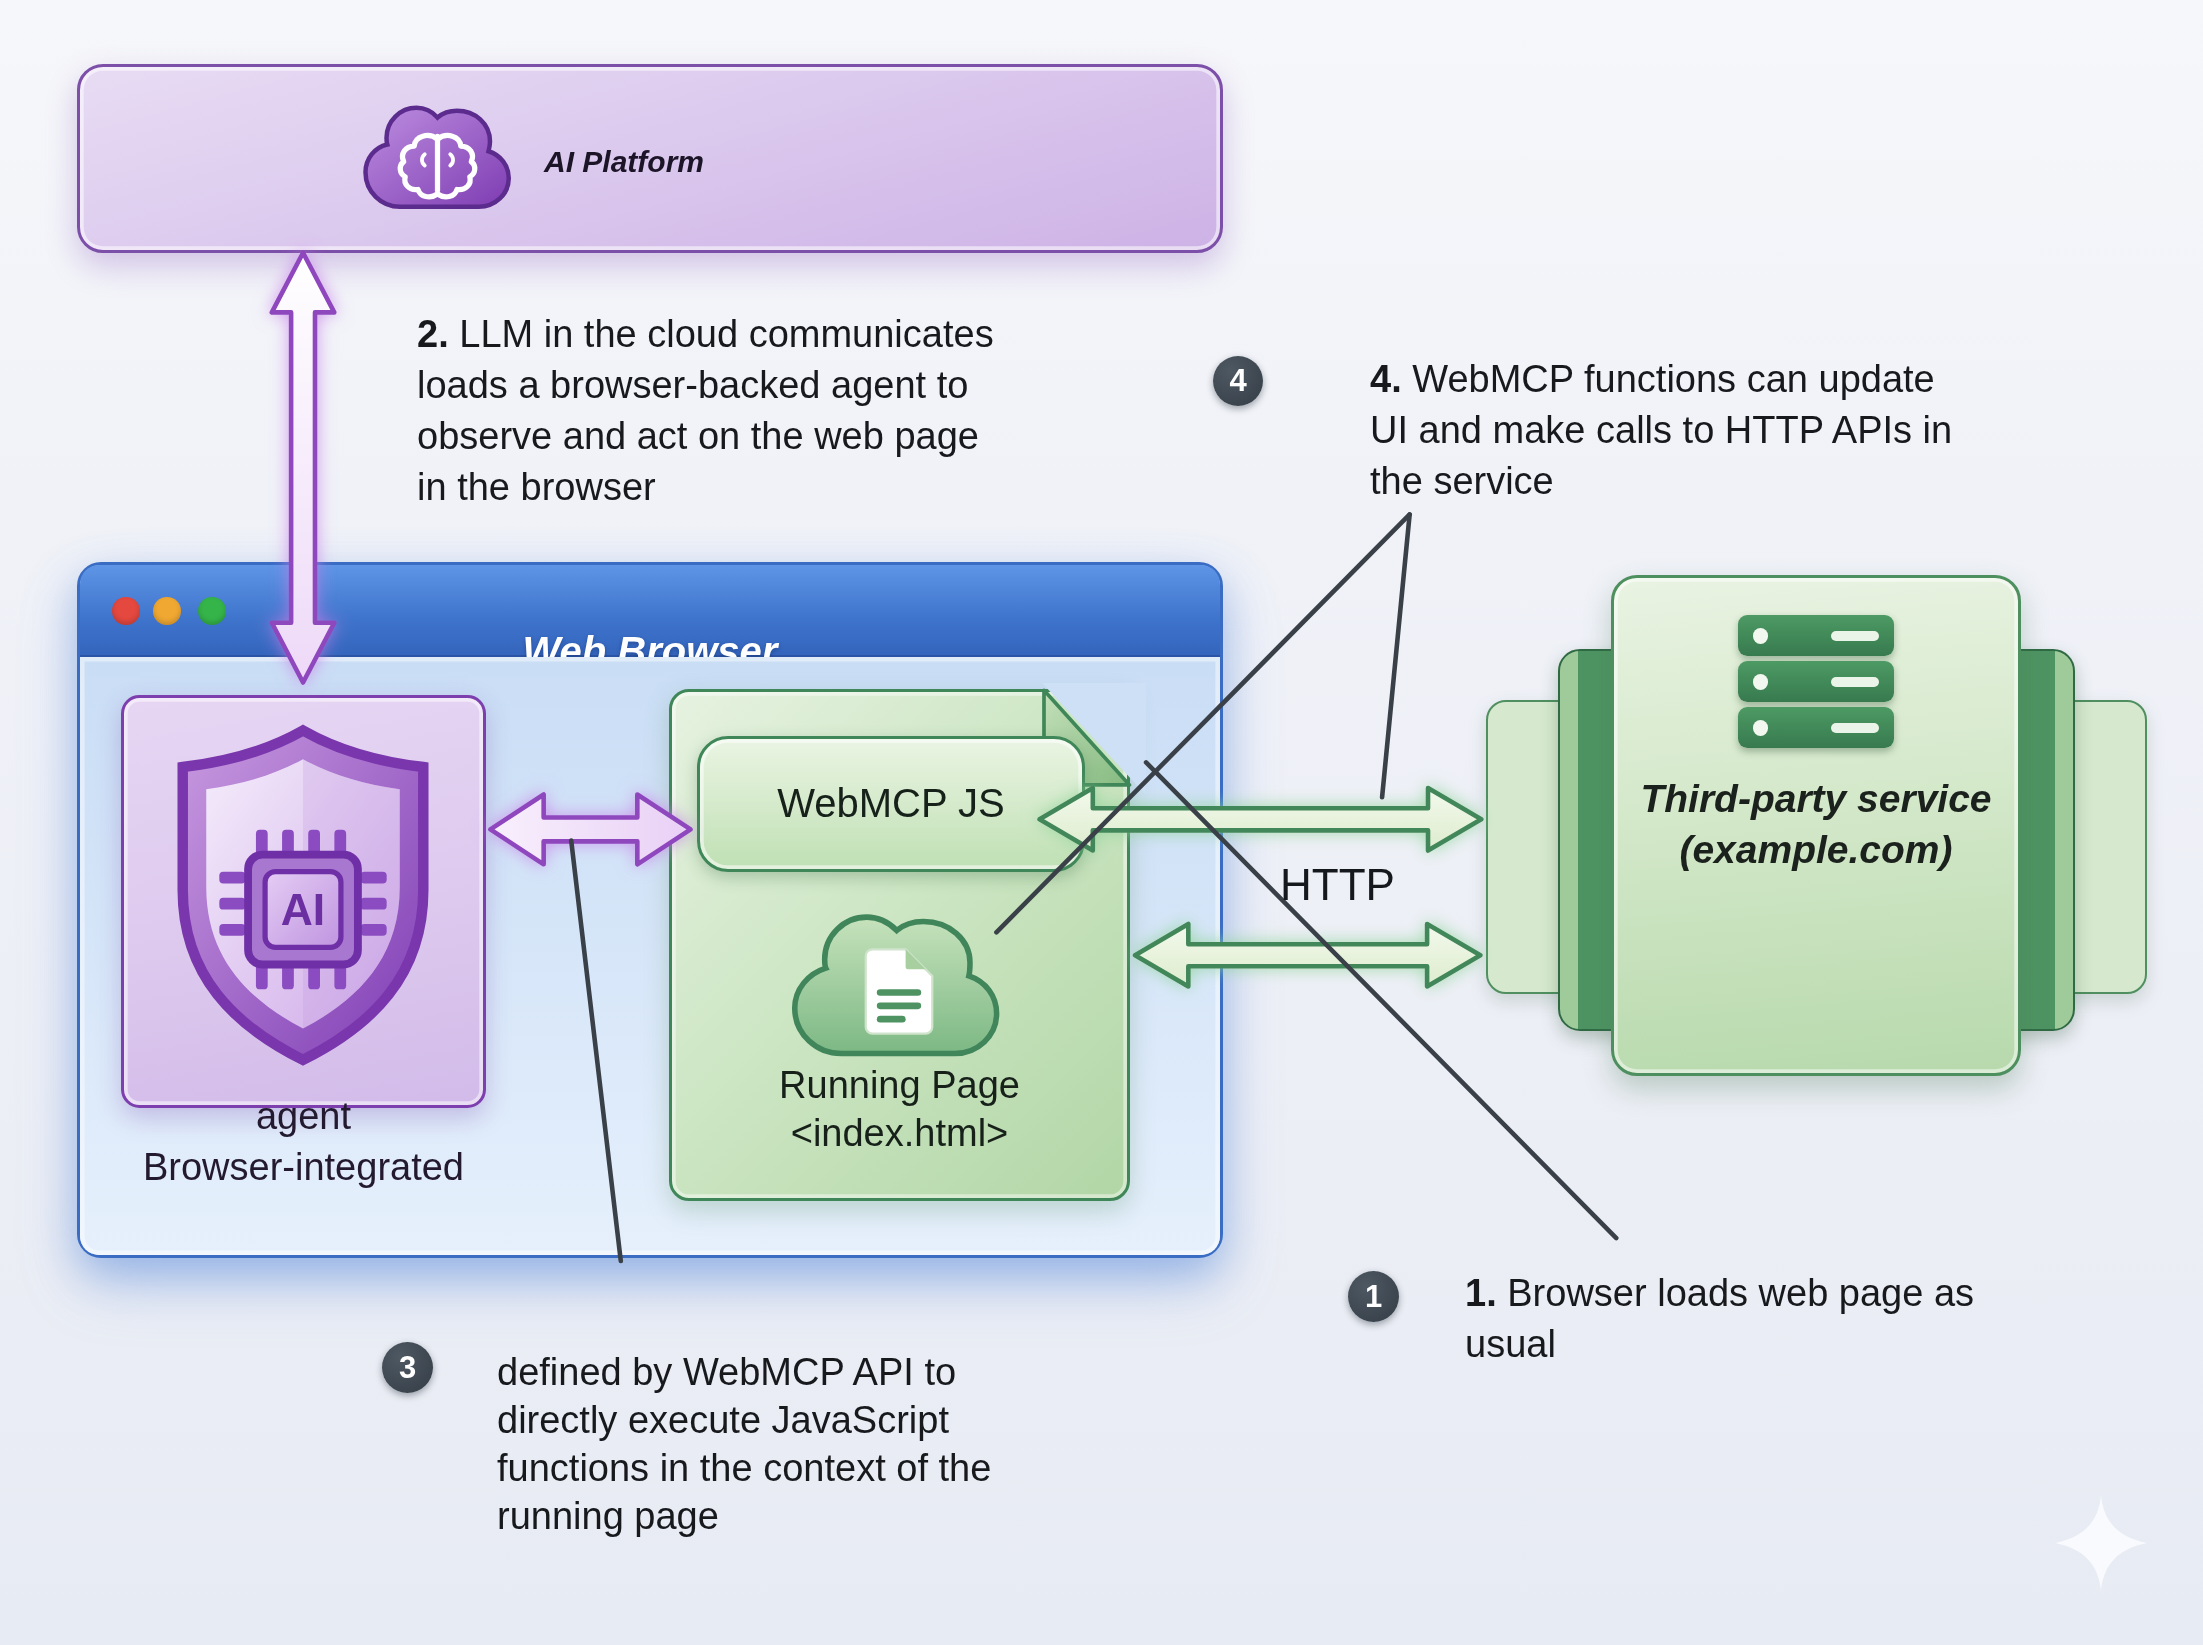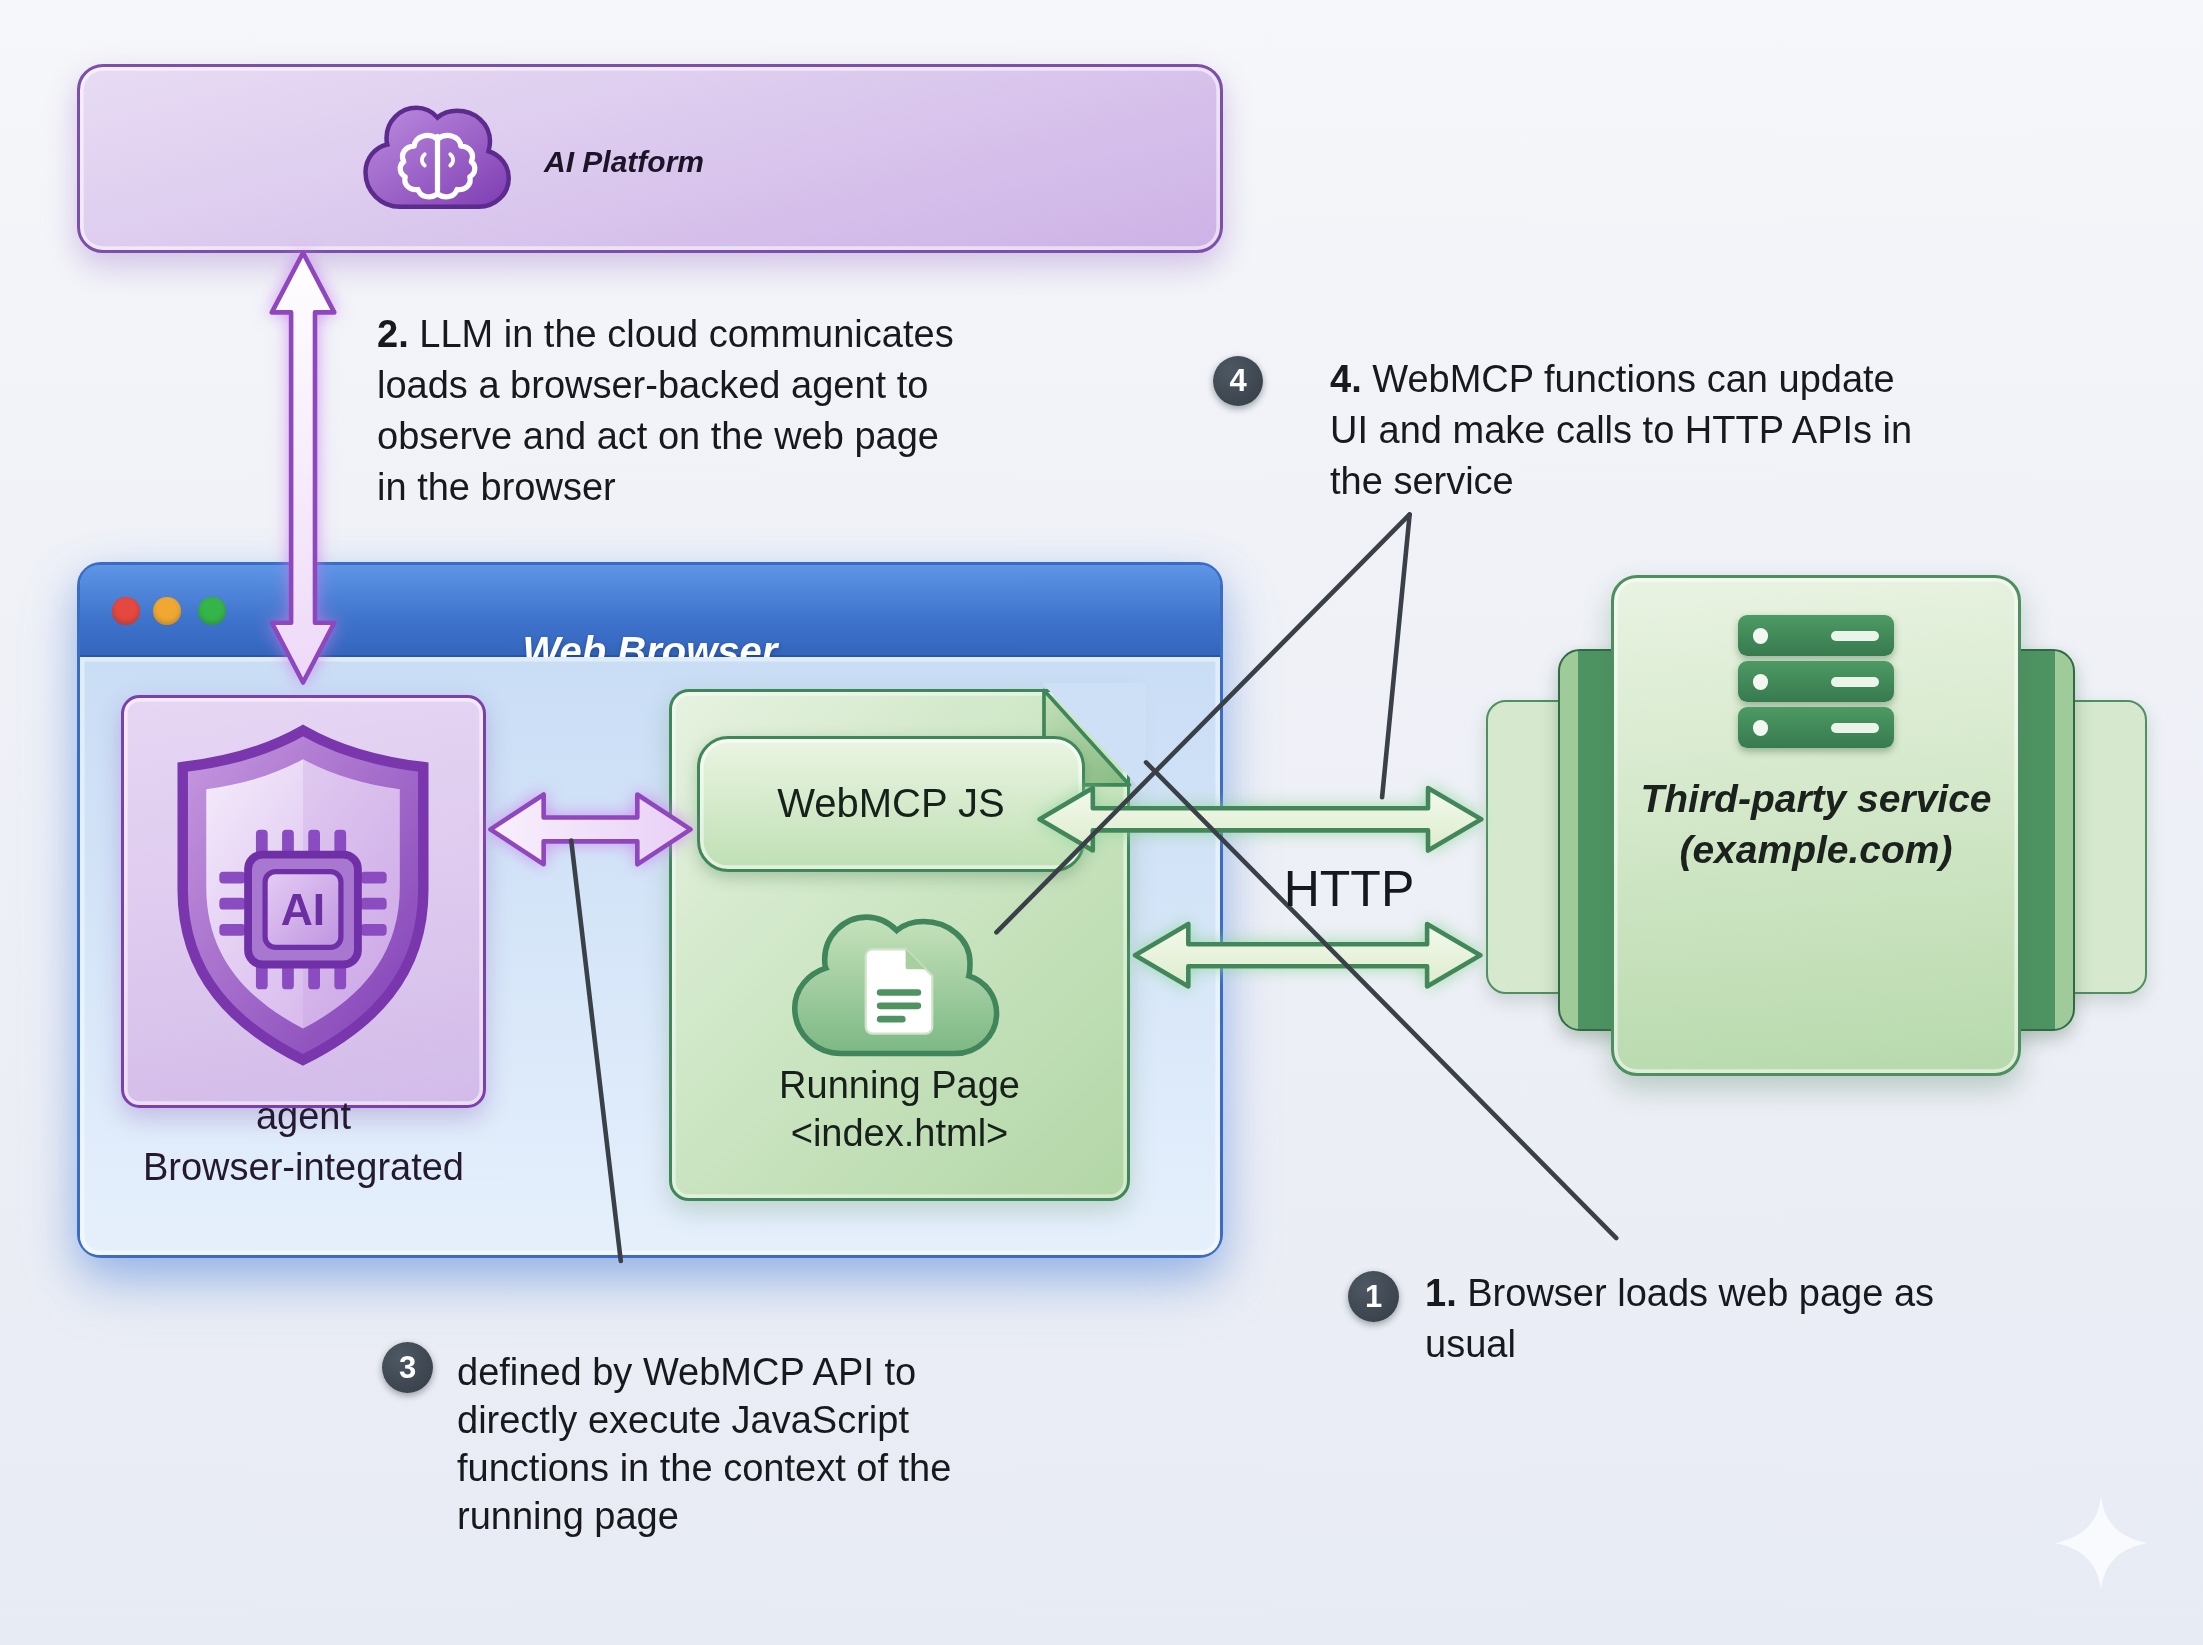--- a/index.html
+++ b/index.html
@@ -67,26 +67,26 @@
   .srv-row{left:50%;margin-left:-78px;width:156px;height:41px;border-radius:9.2px;
     background:linear-gradient(180deg,#4d9a64,#377a4e);
     box-shadow:0 3.7px 7.3px rgba(40,80,50,.35);}
   .srv-dot{left:14.7px;top:13px;width:15.6px;height:15.6px;border-radius:50%;background:#f2f8f0;}
   .srv-dash{right:14.7px;top:15.6px;width:48px;height:10px;border-radius:5.5px;background:#eaf4e8;}
   .svc-label{left:0;top:195px;width:100%;text-align:center;
     font-size:39px;line-height:51px;font-weight:bold;font-style:italic;color:#1b211c;}
 
   
   .note{position:absolute;font-size:38px;line-height:51px;color:#17191d;}
-  .note .nline{white-space:nowrap;}
+  .note .nline{white-space:nowrap;margin-left:40px;}
   .note3{line-height:48px;}
   .badge{position:absolute;border-radius:50%;background:radial-gradient(circle at 35% 30%,#4e5862,#343d46);
     color:#fff;font-weight:bold;font-size:31px;text-align:center;
     box-shadow:0 2.8px 7.3px rgba(30,40,50,.4);}
-  .http-label{left:1280px;top:860px;width:138px;text-align:center;font-size:50px;color:#15181c;}
+  .http-label{left:1280px;top:860px;width:138px;text-align:left;font-size:44px;color:#15181c;}
 
   .overlay{left:0;top:0;pointer-events:none;}
 </style>
 </head>
 <body>
 
 <div class="stage">
 
   <svg class="abs" style="left:2055px;top:1495px" width="92" height="96" viewBox="0 0 100 104">
     <path d="M50 0 C53 30 70 46 100 52 C70 58 53 74 50 104 C47 74 30 58 0 52 C30 46 47 30 50 0 Z" fill="#fafbfe" opacity="0.95"></path>

